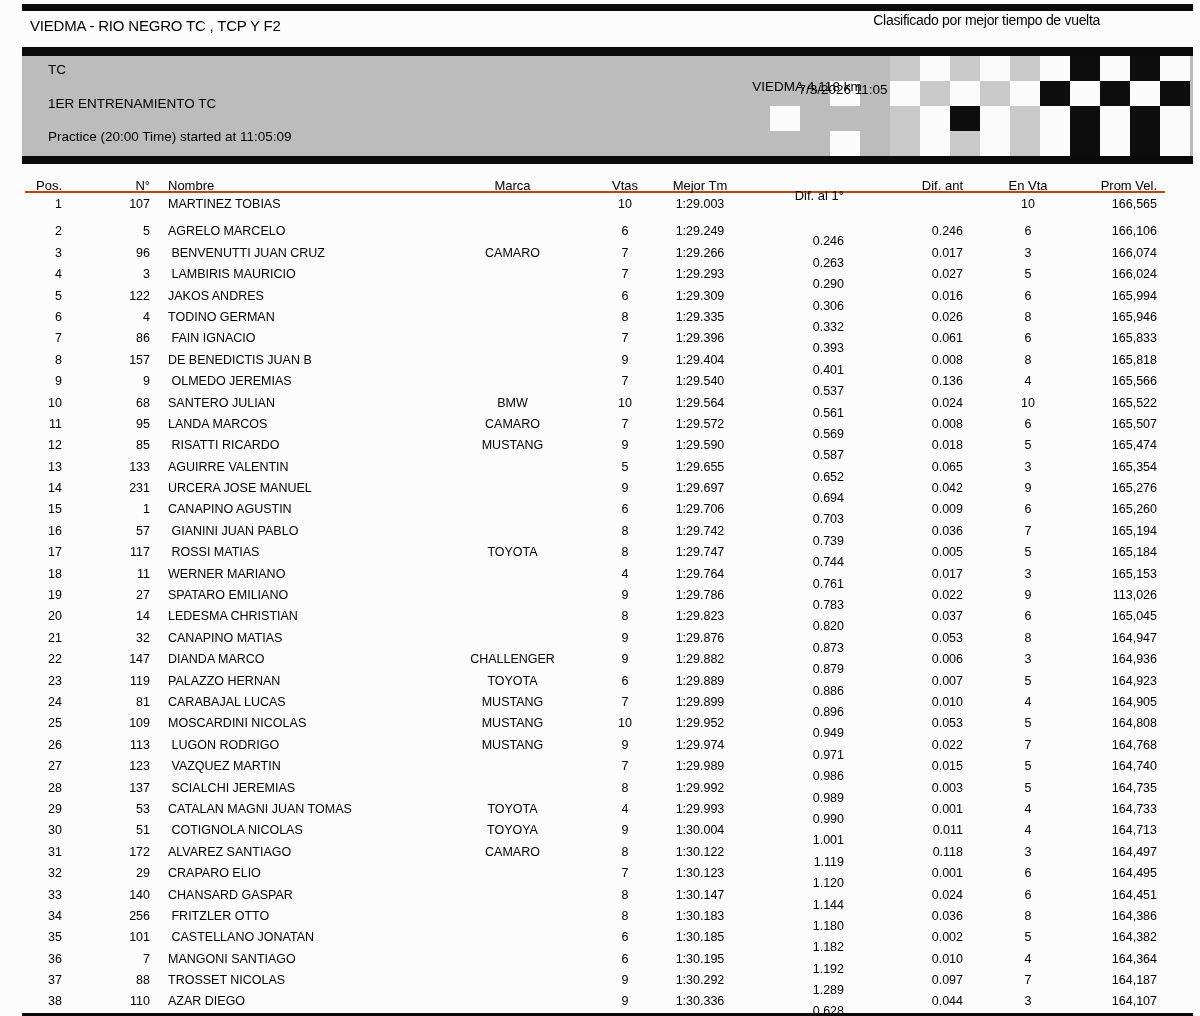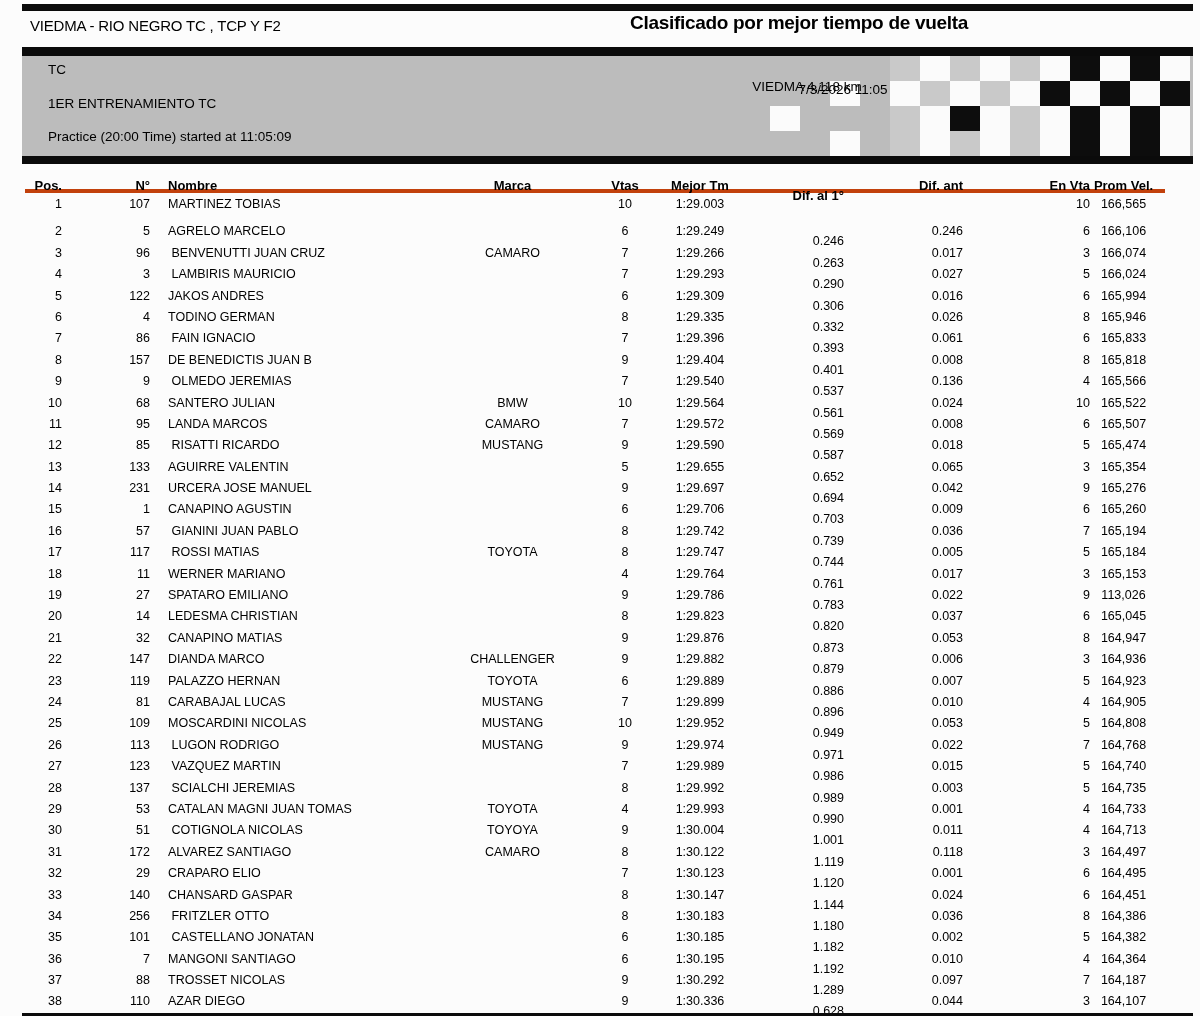--- a/index.html
+++ b/index.html
@@ -19,21 +19,21 @@
   .bar-band  { top:156px; height:8px; }
   .bar-end   { bottom:0;  height:3px; }
 
   
   .event-title {
     position:absolute; left:30px; top:17px;
     font-size:15px; letter-spacing:-0.2px;
   }
   .report-title {
     position:absolute; left:630px; width:470px; top:12px;
-    font-size:19px; font-weight:bold; text-align:left;
+    font-size:14px; font-weight:normal; text-align:right;
     letter-spacing:-0.3px;
   }
 
   
   .band {
     position:absolute; left:22px; right:7px; top:56px; height:100px;
     background:#bcbcbc; overflow:hidden;
   }
   .band-text { position:absolute; font-size:13.5px; white-space:nowrap; z-index:2; }
   .t-category { left:26px; top:6px; }
@@ -50,34 +50,34 @@
   }
 
   
   .table { position:absolute; left:25px; top:168px; width:1140px; }
   .thead, .row {
     display:grid;
     grid-template-columns:45px 82px 278px 165px 60px 93px 100px 118px 124px 75px;
     align-items:center;
   }
   .thead {
-    height:25px; font-size:13px; font-weight:bold;
-    border-bottom:4px solid #c2410c;
+    height:25px; font-size:13px; font-weight:normal;
+    border-bottom:2px solid #c2410c;
   }
   .row { height:21.4px; font-size:12.5px; }
   .c0 { text-align:right;  padding-right:8px; }
   .c1 { text-align:right;  padding-right:2px; }
   .c2 { text-align:left;   padding-left:16px; white-space:pre; }
   .c3 { text-align:center; }
   .c4 { text-align:center; }
   .c5 { text-align:center;  padding-right:3px; }
   .c6 { text-align:right;  padding-right:4px;margin-top:20px; }
   .c7 { text-align:right;  padding-right:3px; }
-  .c8 { text-align:right; }
-  .c9 { text-align:center;  padding-right:8px; }
+  .c8 { text-align:center; }
+  .c9 { text-align:right;  padding-right:8px; }
 </style>
 </head>
 <body>
 
 <div class="page">
 
   <div class="bar bar-top"></div>
 
   <div class="event-title">VIEDMA - RIO NEGRO TC , TCP Y F2</div>
   <div class="report-title">Clasificado por mejor tiempo de vuelta</div>

